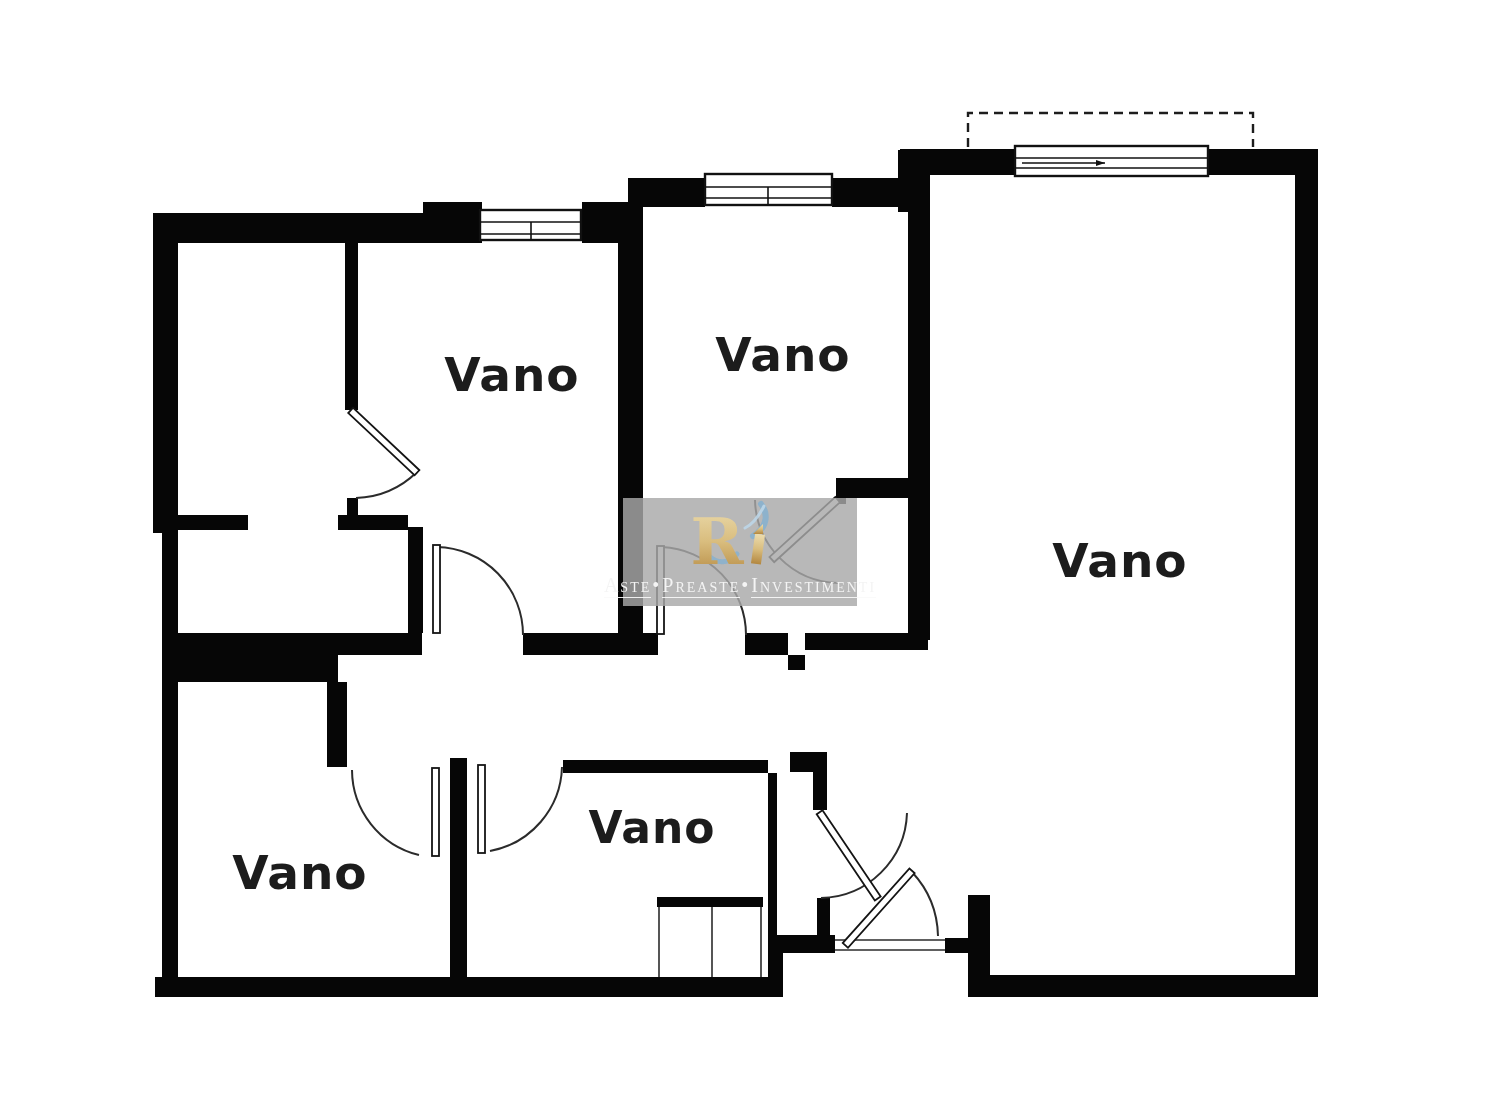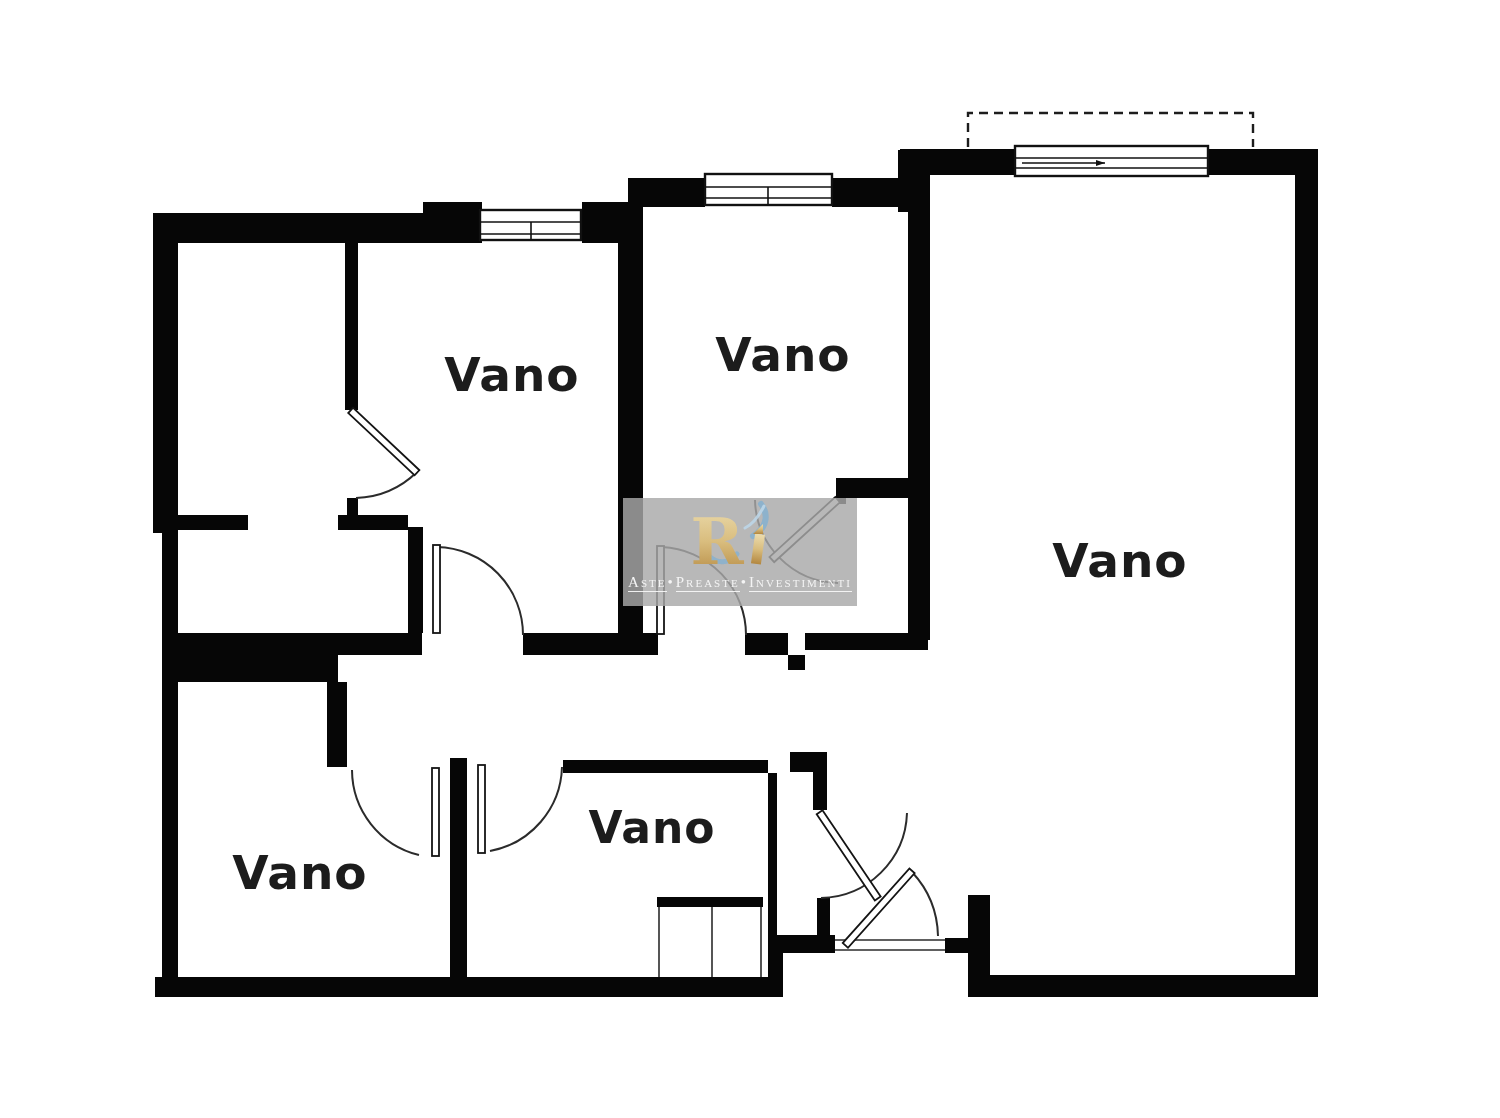--- a/index.html
+++ b/index.html
@@ -28,21 +28,21 @@
   }
   .watermark{
     position:absolute;left:623px;top:498px;width:234px;height:108px;
     background:rgba(168,168,168,0.82);
     display:flex;flex-direction:column;align-items:center;justify-content:flex-start;
   }
   .wm-text{
     margin-top:2px;
     font-family:"Liberation Serif", serif;
     font-variant:small-caps;
-    font-size:15px;letter-spacing:2px;color:#f4f4f4;
+    font-size:20px;letter-spacing:2px;color:#f4f4f4;
     white-space:nowrap;line-height:1.1;
   }
   .wm-word{border-bottom:1px solid rgba(250,250,250,0.9);padding-bottom:1px;}
   .wm-sep{padding:0 1px;color:#f4f4f4;}
   .wm-logo{margin-top:2px;}
 </style>
 </head>
 <body>
 
 <div class="stage">

